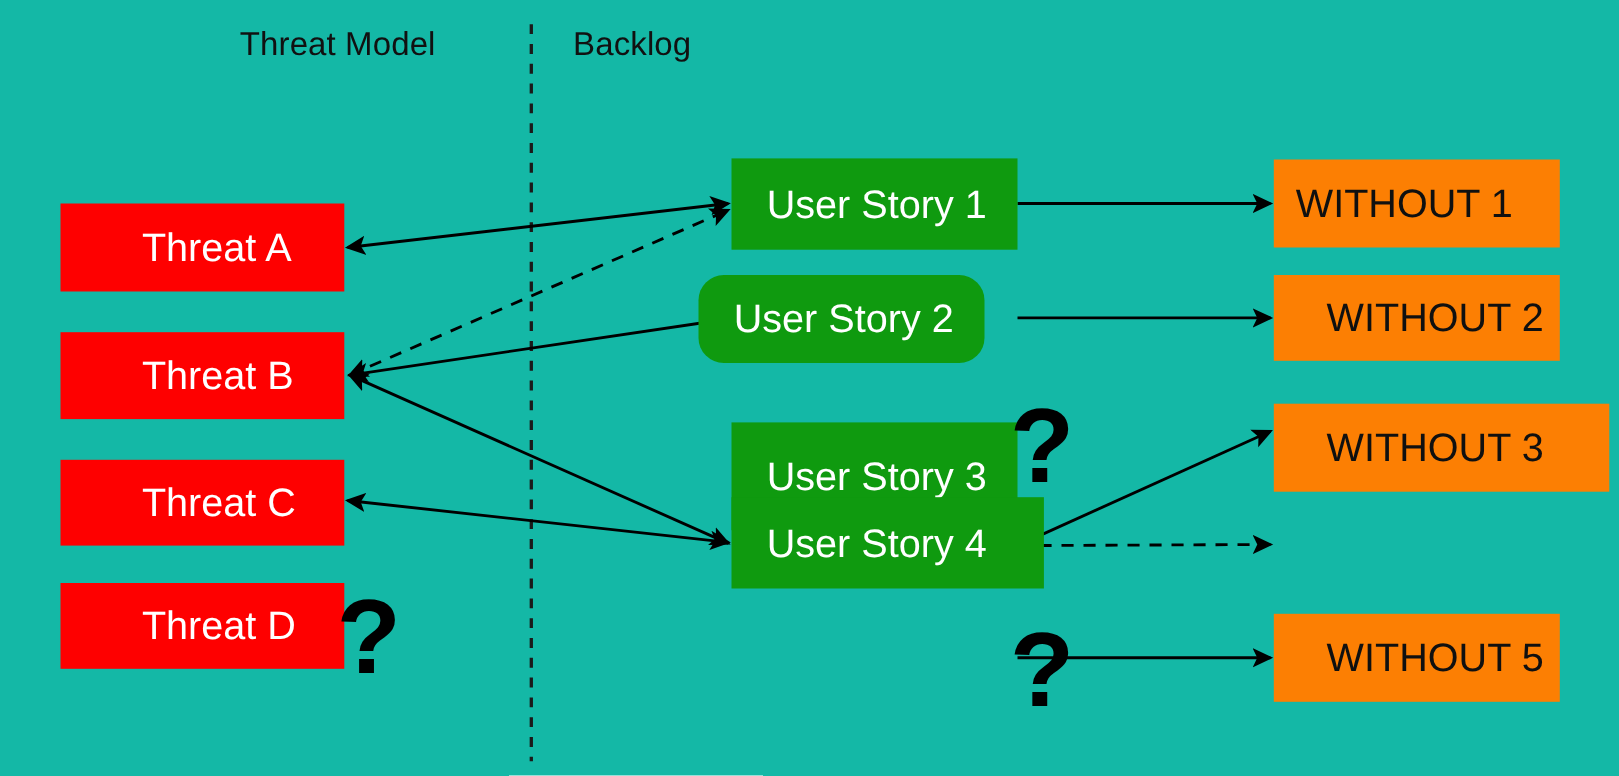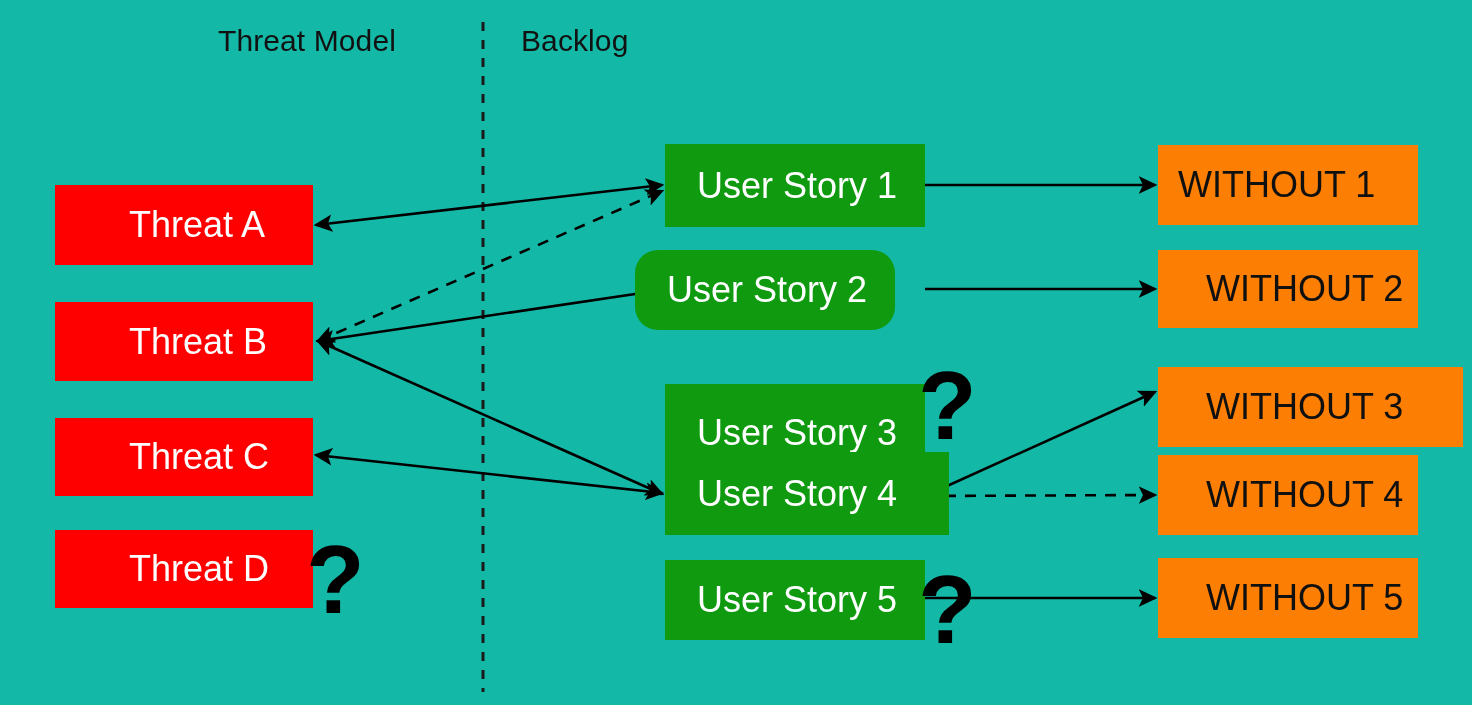--- a/index.html
+++ b/index.html
@@ -128,35 +128,29 @@
   </div>
   <div class="node node-story" style="left:635px; top:250px; width:260px; height:80px;border-radius:23px;">
     <span>User Story 2</span>
   </div>
   <div class="node node-story" style="left:665px; top:364px; width:260px; height:98px;margin-top:20px;">
     <span>User Story 3</span>
   </div>
   <div class="node node-story" style="left:665px; top:452px; width:284px; height:83px;">
     <span>User Story 4</span>
   </div>
-  <div class="node node-story" style="left:665px; top:560px; width:260px; height:80px;">
-    <span>User Story 5</span>
-  </div>
 
   <div class="node node-without" style="left:1158px; top:145px; width:260px; height:80px;padding-left:20px;">
     <span>WITHOUT 1</span>
   </div>
   <div class="node node-without" style="left:1158px; top:250px; width:260px; height:78px;text-align:right;">
     <span>WITHOUT 2</span>
   </div>
   <div class="node node-without" style="left:1158px; top:339px; width:305px; height:80px;margin-top:28px;">
     <span>WITHOUT 3</span>
-  </div>
-  <div class="node node-without" style="left:1158px; top:455px; width:260px; height:80px;">
-    <span>WITHOUT 4</span>
   </div>
   <div class="node node-without" style="left:1158px; top:558px; width:260px; height:80px;">
     <span>WITHOUT 5</span>
   </div>
 
   <div class="qmark" style="left:306px; top:532px;">?</div>
   <div class="qmark" style="left:918px; top:358px;">?</div>
   <div class="qmark" style="left:918px; top:562px;">?</div>
 
 </div>

